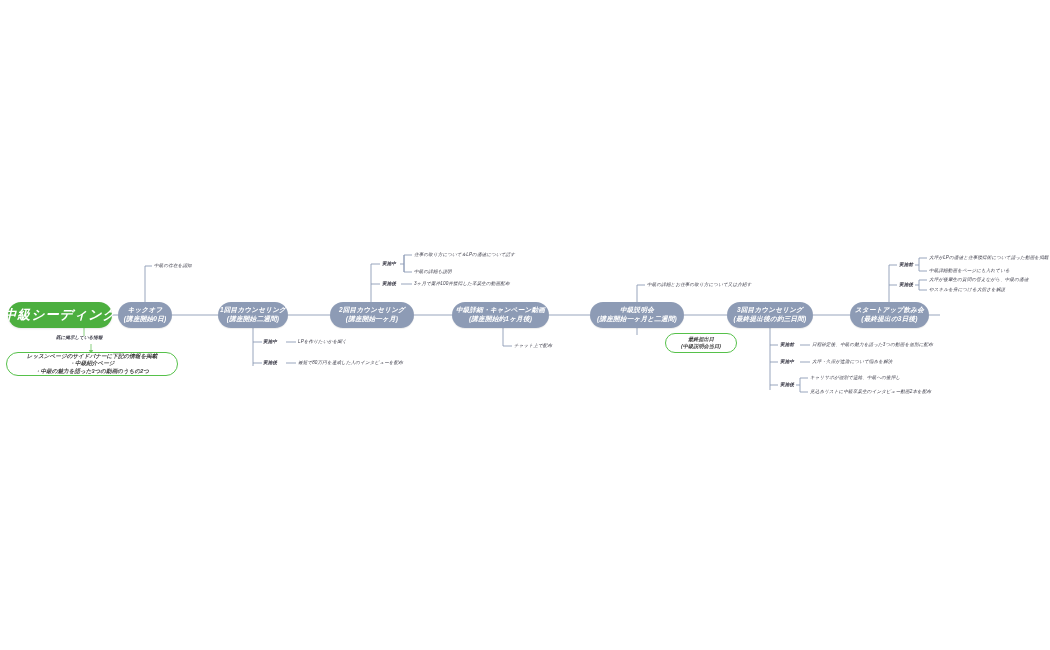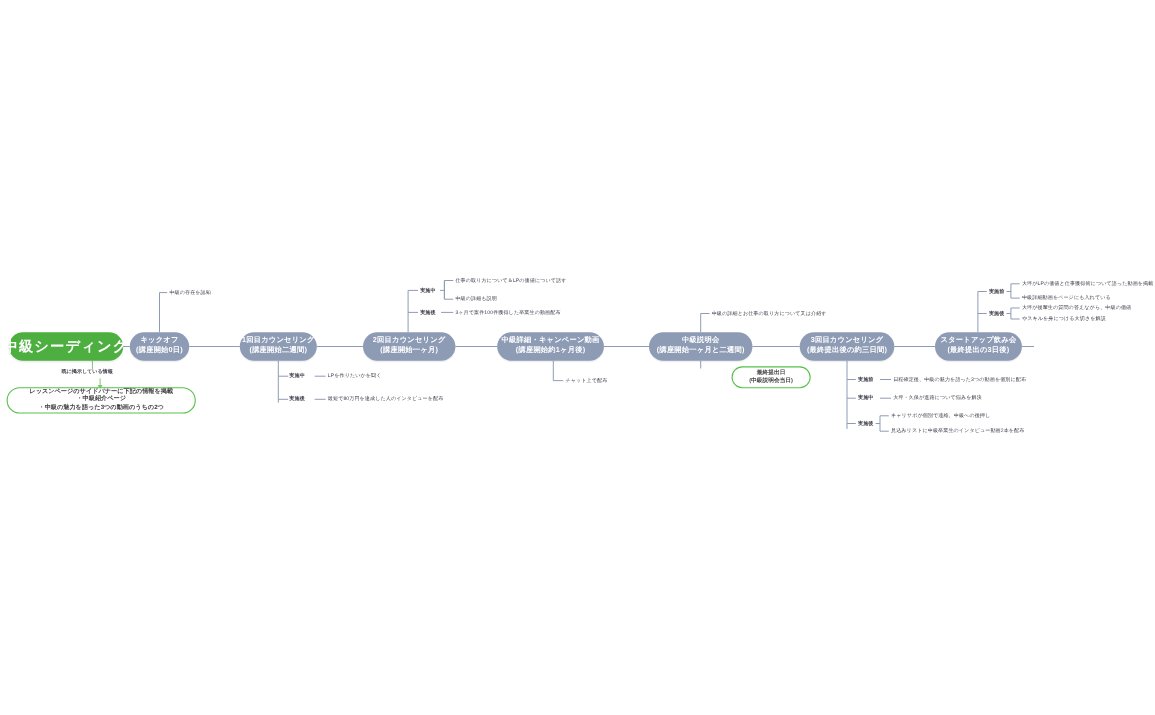--- a/index.html
+++ b/index.html
@@ -4,21 +4,21 @@
 <title>Mindmap</title>
 <style>
   html,body{margin:0;padding:0;}
   body{
     width:1050px;height:650px;
     background:#ffffff;
     font-family:"Liberation Sans","DejaVu Sans",sans-serif;
     overflow:hidden;
     position:relative;
   }
-  #canvas{position:absolute;left:0;top:0;width:938px;height:650px;}
+  #canvas{position:absolute;left:0;top:0;width:938px;height:650px;font-style:italic;}
   svg.lines{position:absolute;left:0;top:0;width:1050px;height:650px;pointer-events:none;}
 
   
   .node{
     position:absolute;
     box-sizing:border-box;
     display:flex;
     flex-direction:column;
     align-items:center;
     justify-content:center;

